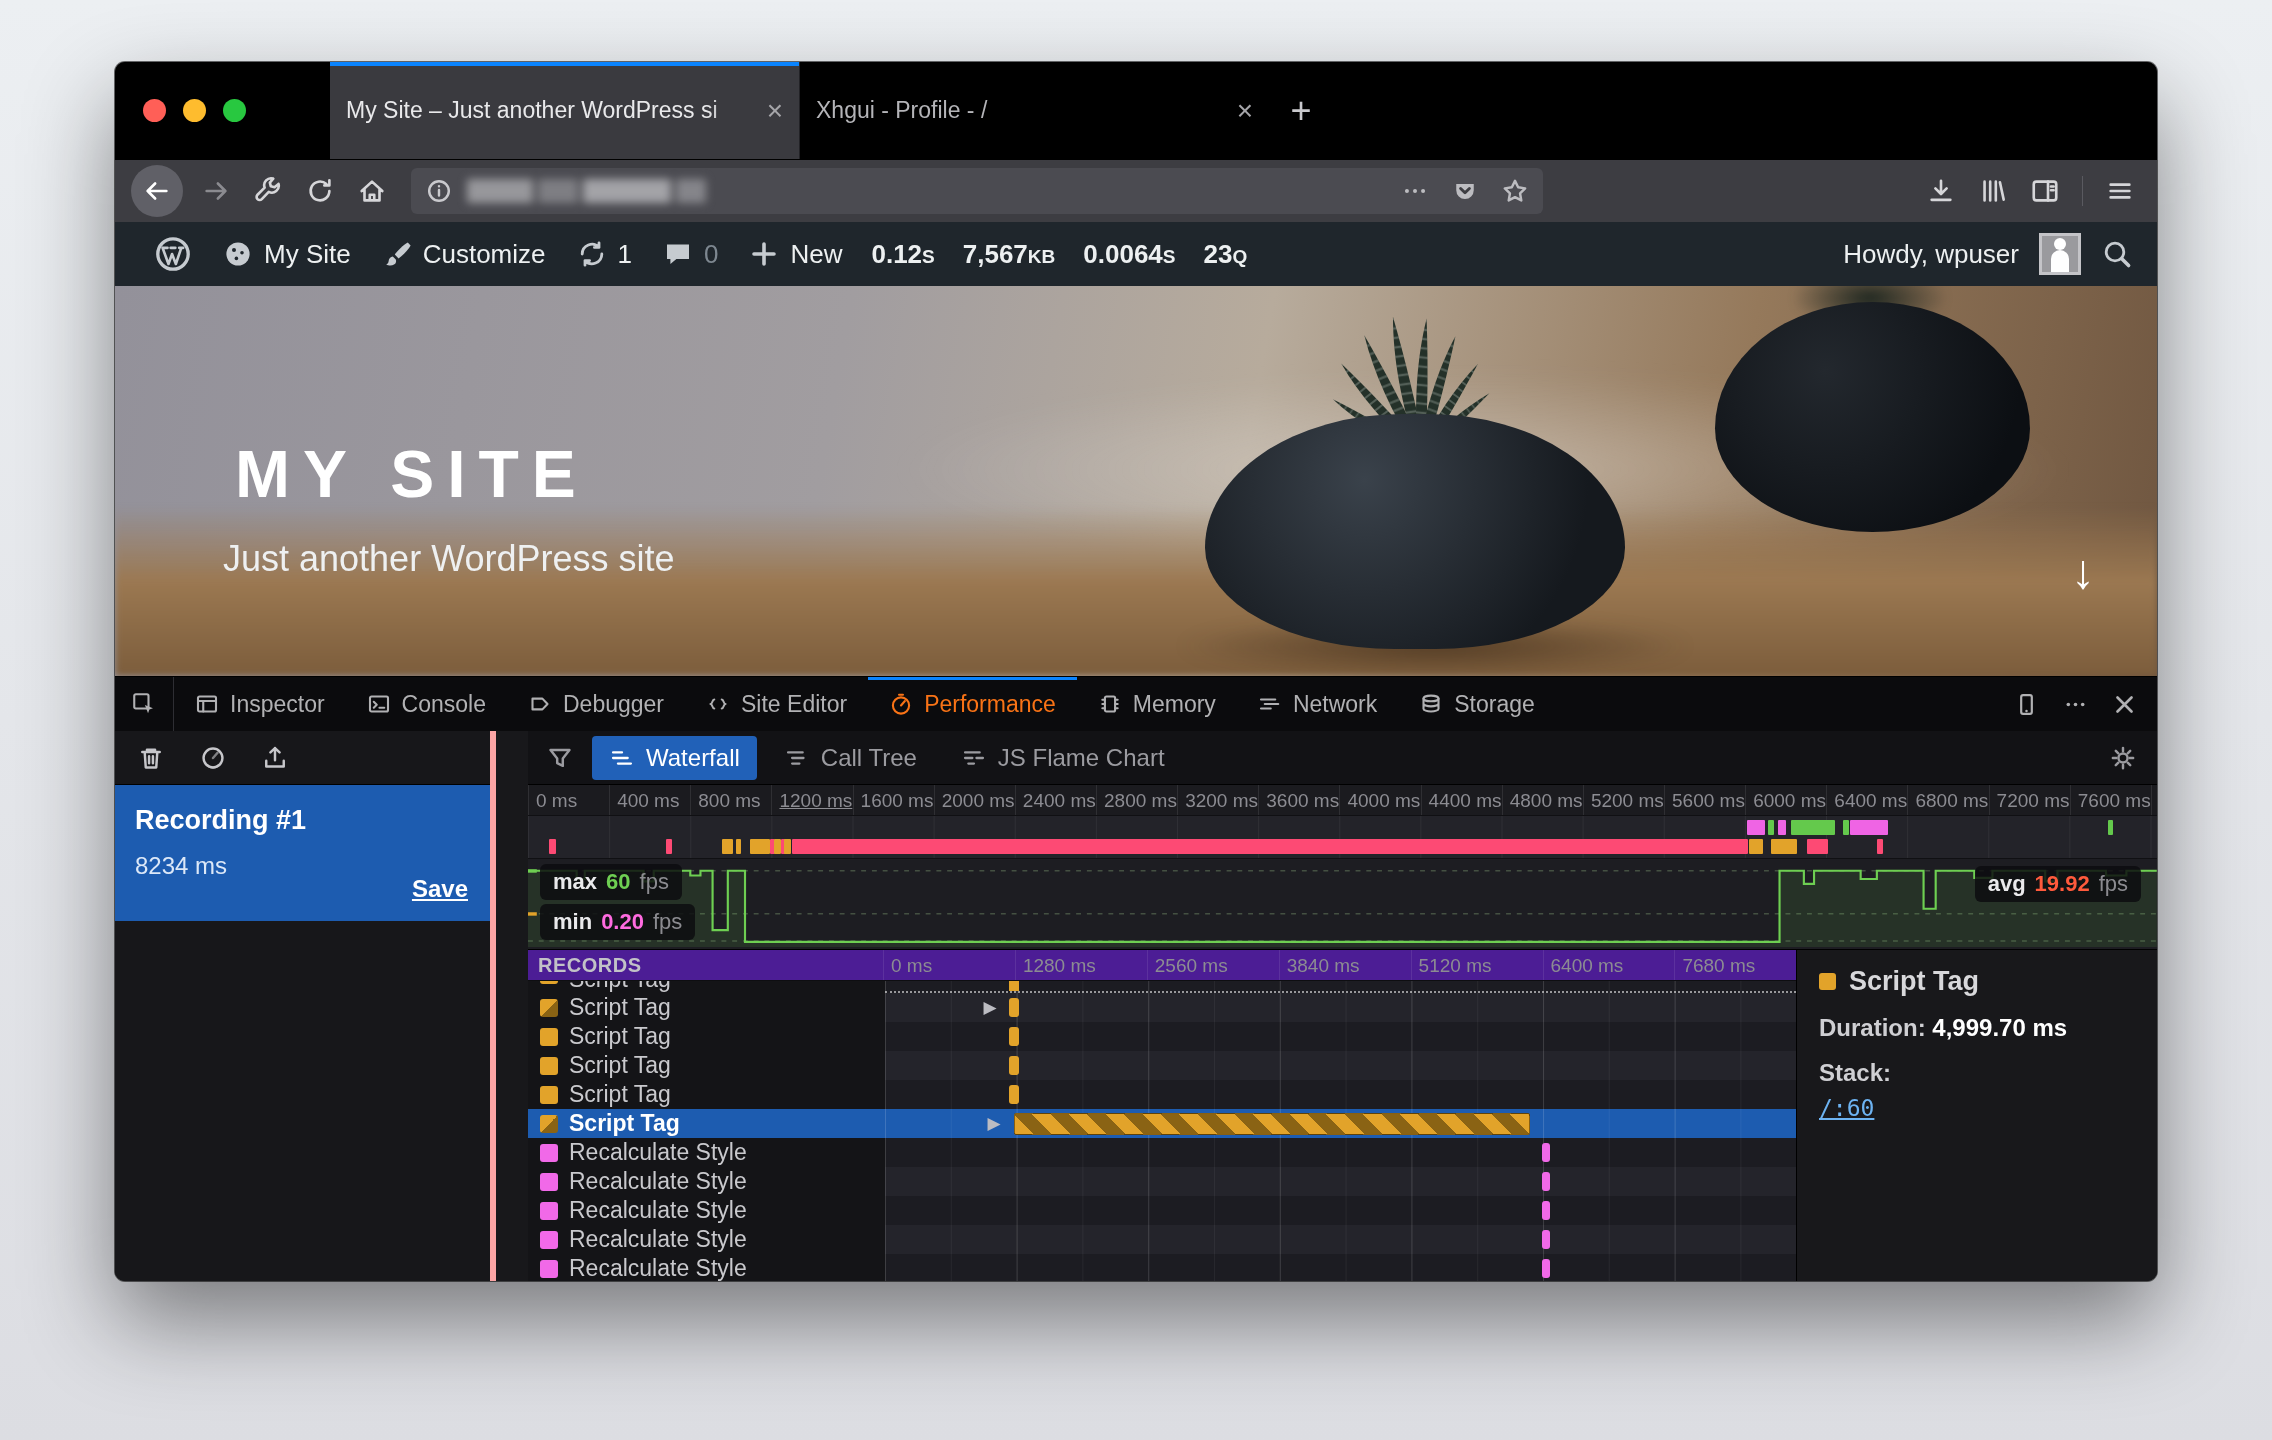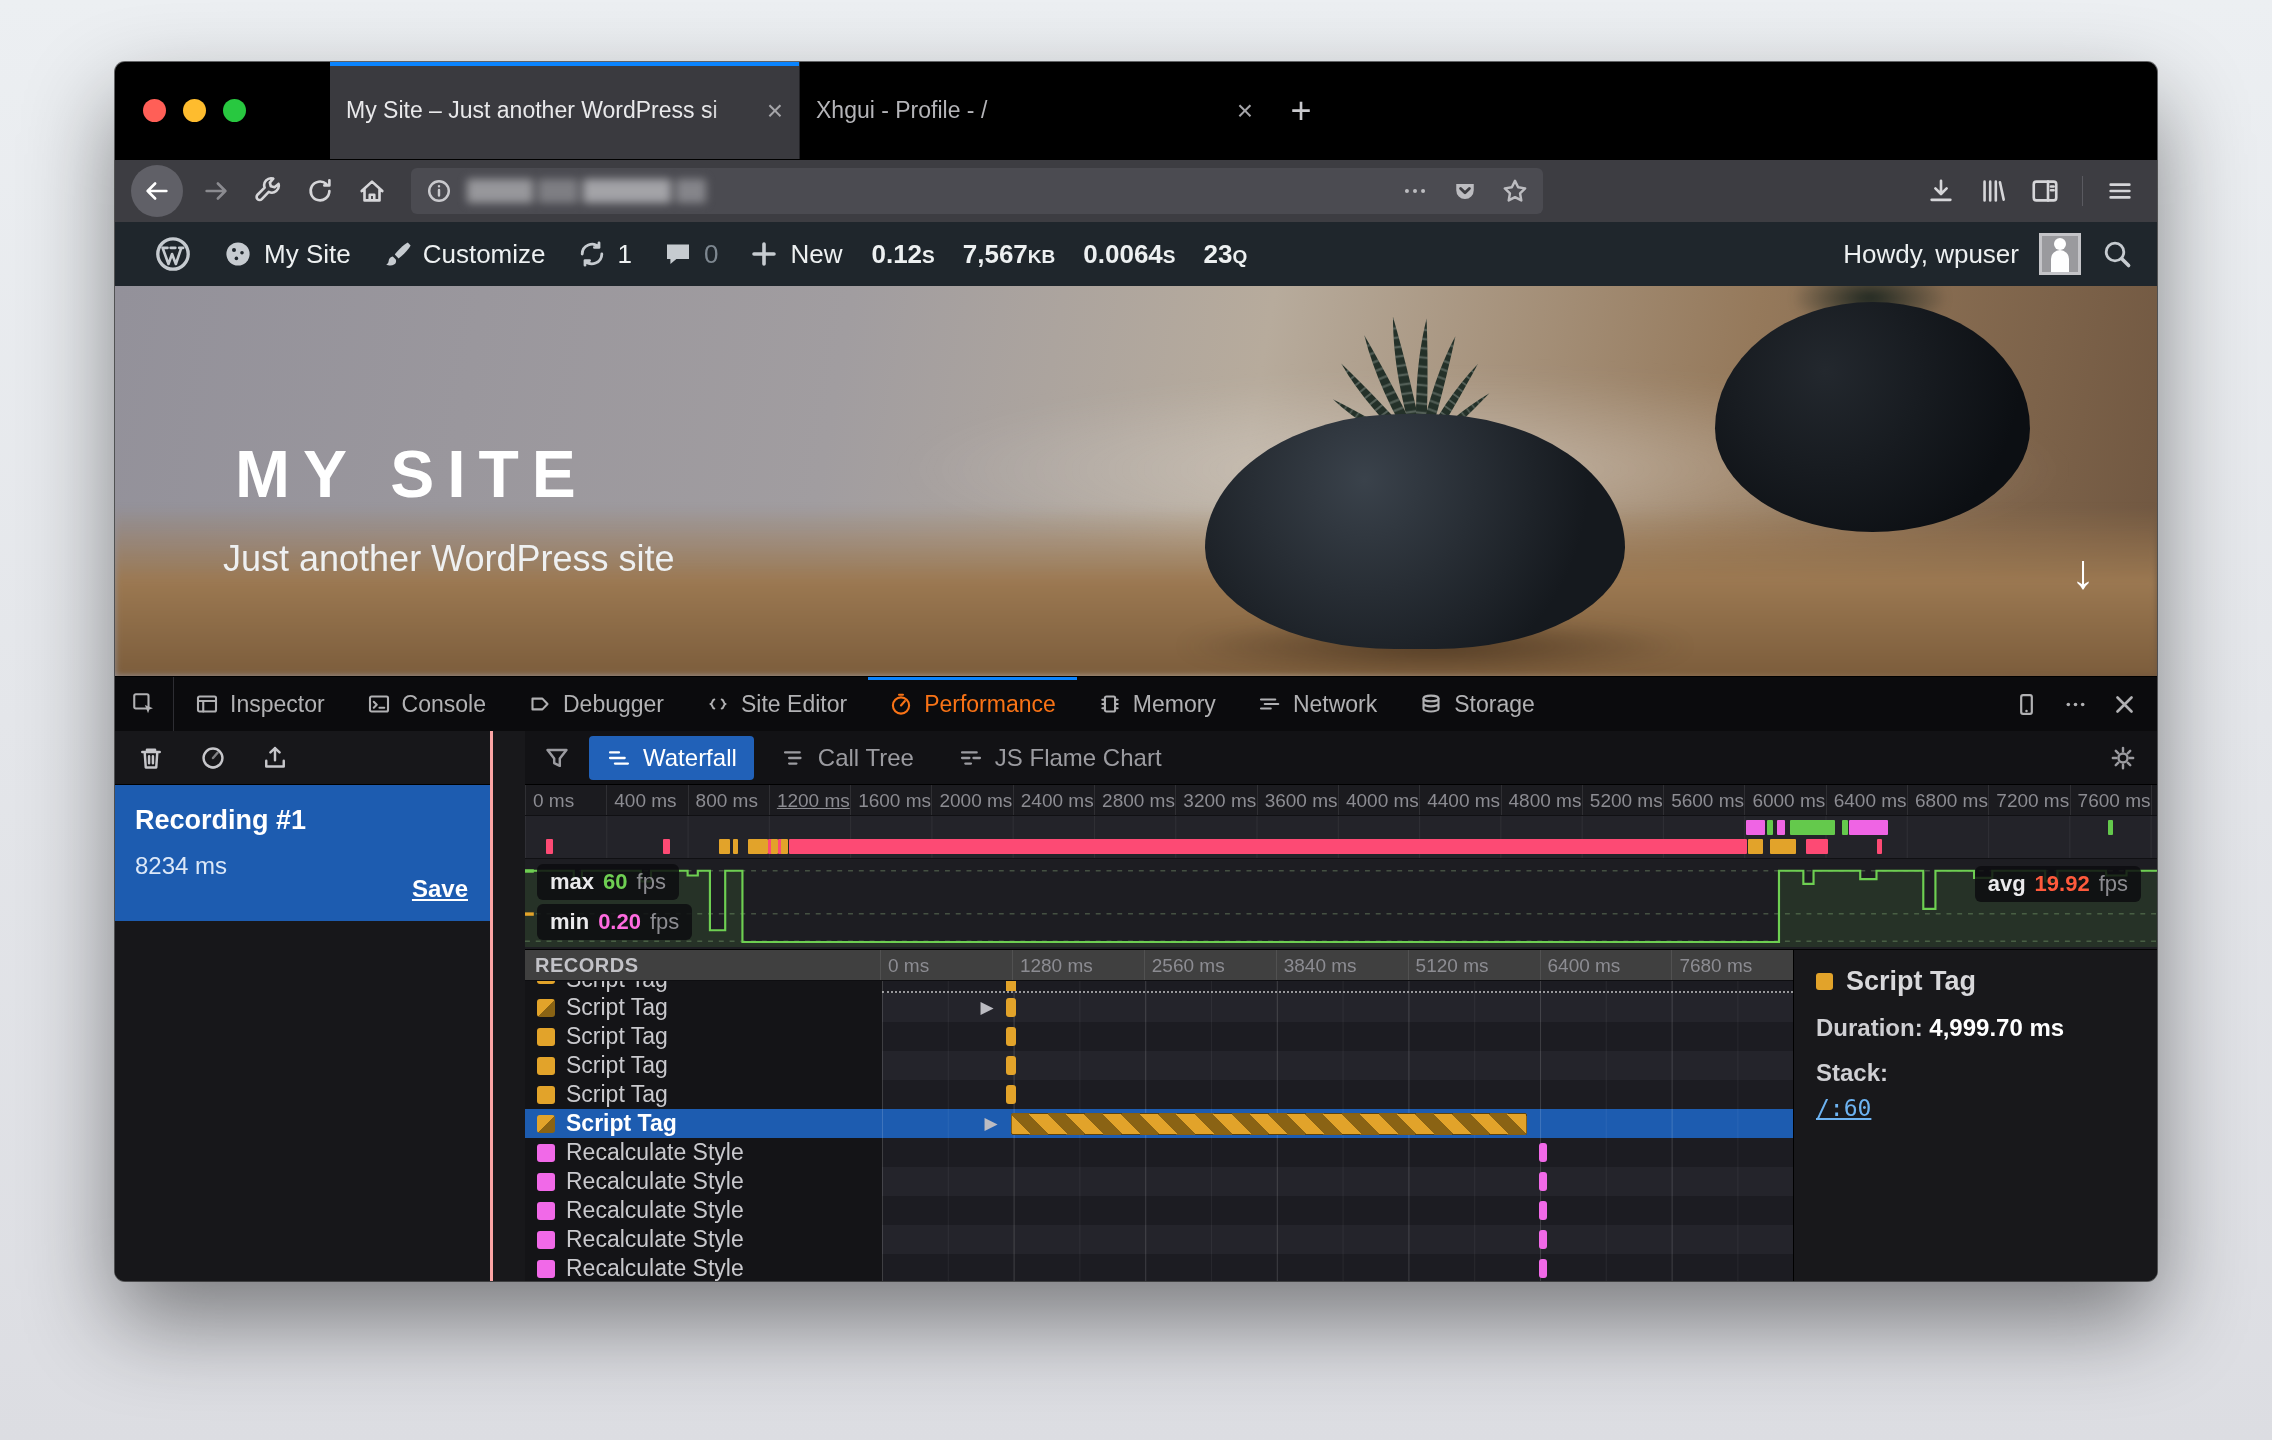--- a/index.html
+++ b/index.html
@@ -60,21 +60,21 @@
   .dt-tabs{height:54px;background:#0b0b0d;border-top:1px solid #000;display:flex;align-items:stretch;color:#b1b1b3;font-size:23px;flex:none;}
   .picker{width:58px;display:flex;align-items:center;justify-content:center;border-right:1px solid #2e2e33;}
   .picker .ic,.dt-tab .ic{width:24px;height:24px;}
   .dt-tab{display:flex;align-items:center;gap:11px;padding:0 21px;position:relative;}
   .dt-tab.active{color:#f97316;}
   .dt-tab.active::before{content:"";position:absolute;left:0;right:0;top:0;height:3px;background:#0a84ff;}
   .dt-right{margin-left:auto;display:flex;align-items:center;gap:24px;padding-right:20px;color:#b1b1b3;}
   .dt-right .ic{width:25px;height:25px;}
   
   .perf{flex:1;display:flex;min-height:0;background:#18181b;}
-  .side{width:375px;flex:none;border-right:3px solid #fca5a5;background:#17171a;display:flex;flex-direction:column;}
+  .side{width:375px;flex:none;border-right:6px solid #fca5a5;background:#17171a;display:flex;flex-direction:column;}
   .side-head{height:53px;flex:none;display:flex;align-items:center;gap:34px;padding:0 22px;border-bottom:1px solid #000;color:#c6c6ca;}
   .side-head .ic{width:28px;height:28px;}
   .recording{height:112px;flex:none;background:#1d5cb0;color:#fff;padding:12px 20px;position:relative;}
   .rec-title{font-size:27px;font-weight:bold;margin-top:8px;}
   .rec-dur{font-size:24px;margin-top:16px;color:#dce8f8;}
   .rec-save{position:absolute;right:22px;bottom:18px;font-size:24px;font-weight:bold;text-decoration:underline;color:#fff;}
   .main{flex:1;display:flex;flex-direction:column;min-width:0;margin-left:32px;}
   .view-tabs{height:53px;flex:none;background:#121215;border-bottom:1px solid #000;display:flex;align-items:center;padding:0 10px;gap:10px;color:#9b9ba0;font-size:24px;}
   .view-tabs .ic{width:26px;height:26px;}
   .vtab{display:flex;align-items:center;gap:11px;padding:8px 17px;border-radius:4px;}
@@ -90,21 +90,21 @@
   .fps svg{position:absolute;inset:0;}
   .pill{position:absolute;background:rgba(12,12,15,.84);border-radius:6px;padding:5px 13px;font-size:22px;font-weight:bold;color:#eaeaec;display:flex;gap:9px;align-items:baseline;}
   .pill .u{color:#8b8b90;font-weight:normal;}
   .v-green{color:#6ecf52;}.v-pink{color:#ff6be0;}.v-red{color:#ff5a3c;}
   .pill-max{left:12px;top:5px;}
   .pill-min{left:12px;top:45px;}
   .pill-avg{right:16px;top:7px;}
   
   .records{flex:1;display:flex;min-height:0;}
   .rec-left{width:1268px;flex:none;display:flex;flex-direction:column;min-height:0;}
-  .rec-head{height:30px;flex:none;display:flex;background:#404040;border-bottom:1px solid #0e0e11;font-size:19px;color:#8c8c92;}
+  .rec-head{height:30px;flex:none;display:flex;background:#4c1d95;border-bottom:1px solid #0e0e11;font-size:19px;color:#8c8c92;}
   .rh-label{width:345px;flex:none;display:flex;align-items:center;padding-left:10px;font-size:20px;font-weight:bold;color:#c2c2c7;letter-spacing:.5px;}
   .rh-ruler{flex:1;position:relative;overflow:hidden;}
   .rec-rows{flex:1;overflow:hidden;background:#141417;}
   .rrow{display:flex;height:29px;}
   .rname{width:345px;flex:none;display:flex;align-items:center;gap:11px;padding-left:12px;font-size:23px;color:#c9c9cd;background:#141417;overflow:hidden;white-space:nowrap;}
   .rgrid{flex:1;position:relative;background-color:#1c1c22;background-image:linear-gradient(to right,rgba(255,255,255,.10) 1px,transparent 1px),linear-gradient(to right,rgba(255,255,255,.05) 1px,transparent 1px);background-size:14.447% 100%,7.2235% 100%;overflow:hidden;}
   .rrow.odd .rgrid{background-color:#24242b;}
   .rrow.sel .rname,.rrow.sel .rgrid{background-color:#1d5cb0;}
   .rrow.sel .rname{color:#fff;font-weight:bold;}
   .ric{width:18px;height:18px;border-radius:3px;flex:none;}

